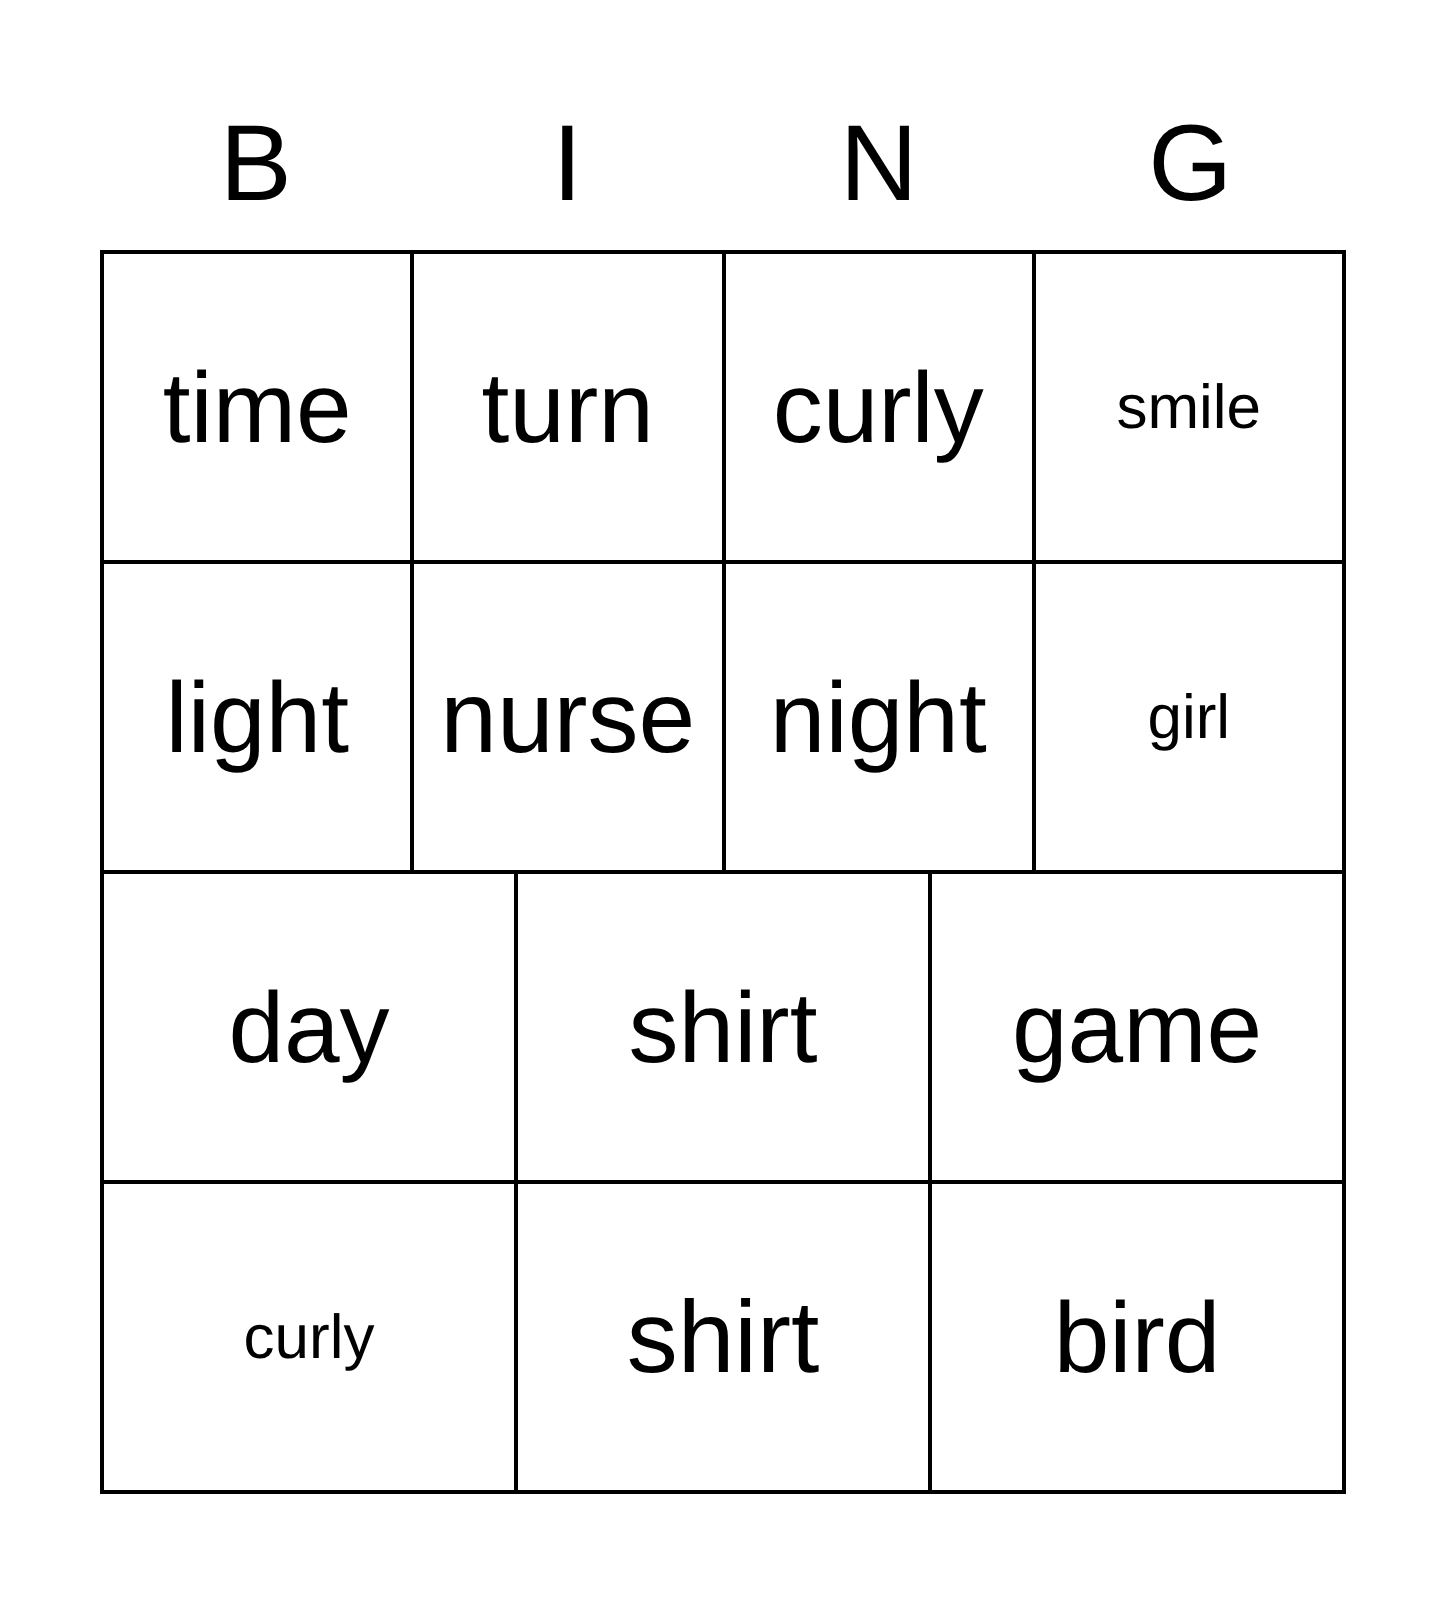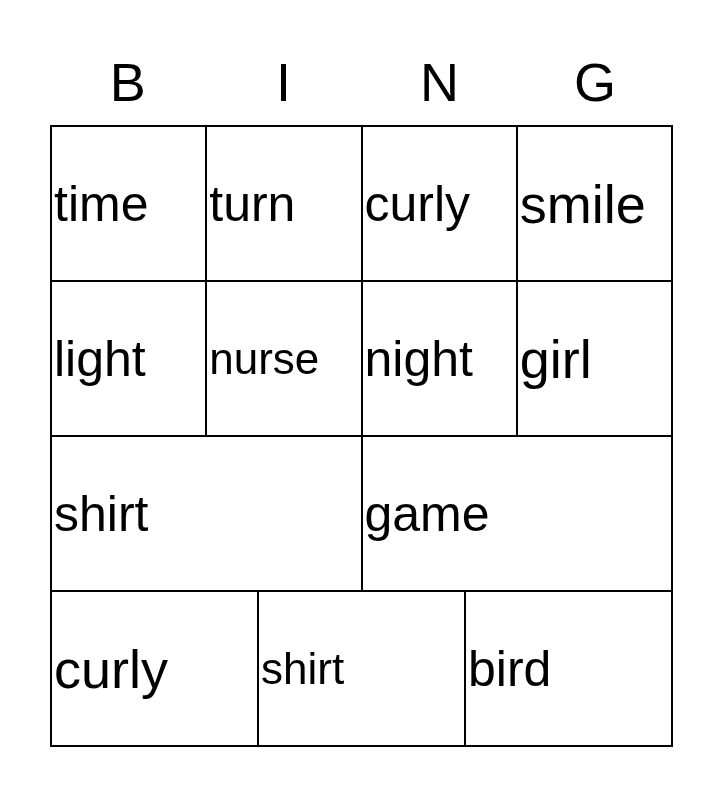--- a/index.html
+++ b/index.html
@@ -45,33 +45,33 @@
     width: 100%;
   }
   .cell {
     flex: 1 1 0;
     height: 155px;
     border-right: 2px solid #000000;
     border-bottom: 2px solid #000000;
     box-sizing: border-box;
     display: flex;
     align-items: center;
-    justify-content: flex-start;
+    justify-content: center;
     text-align: center;
     overflow: hidden;
     padding: 4px 2px;
   }
   .cell span {
     display: block;
     white-space: nowrap;
     font-weight: normal;
   }
   .sz-lg span { font-size: 50px; }
-  .sz-md span { font-size: 54px; }
-  .sz-sm span { font-size: 44px; }
+  .sz-md span { font-size: 31px; }
+  .sz-sm span { font-size: 51px; }
 </style>
 </head>
 <body>
 
 <div class="card">
 
   <div class="header-row">
     <div class="header-cell">B</div>
     <div class="header-cell">I</div>
     <div class="header-cell">N</div>
@@ -105,20 +105,23 @@
       <div class="cell sz-lg">
           <span>night</span>
         </div>
       <div class="cell sz-md">
           <span>girl</span>
         </div>
     </div>
 
     <div class="grid-row">
       <div class="cell sz-lg">
+          <span>day</span>
+        </div>
+      <div class="cell sz-lg">
           <span>shirt</span>
         </div>
       <div class="cell sz-lg">
           <span>game</span>
         </div>
     </div>
 
     <div class="grid-row">
       <div class="cell sz-md">
           <span>curly</span>

